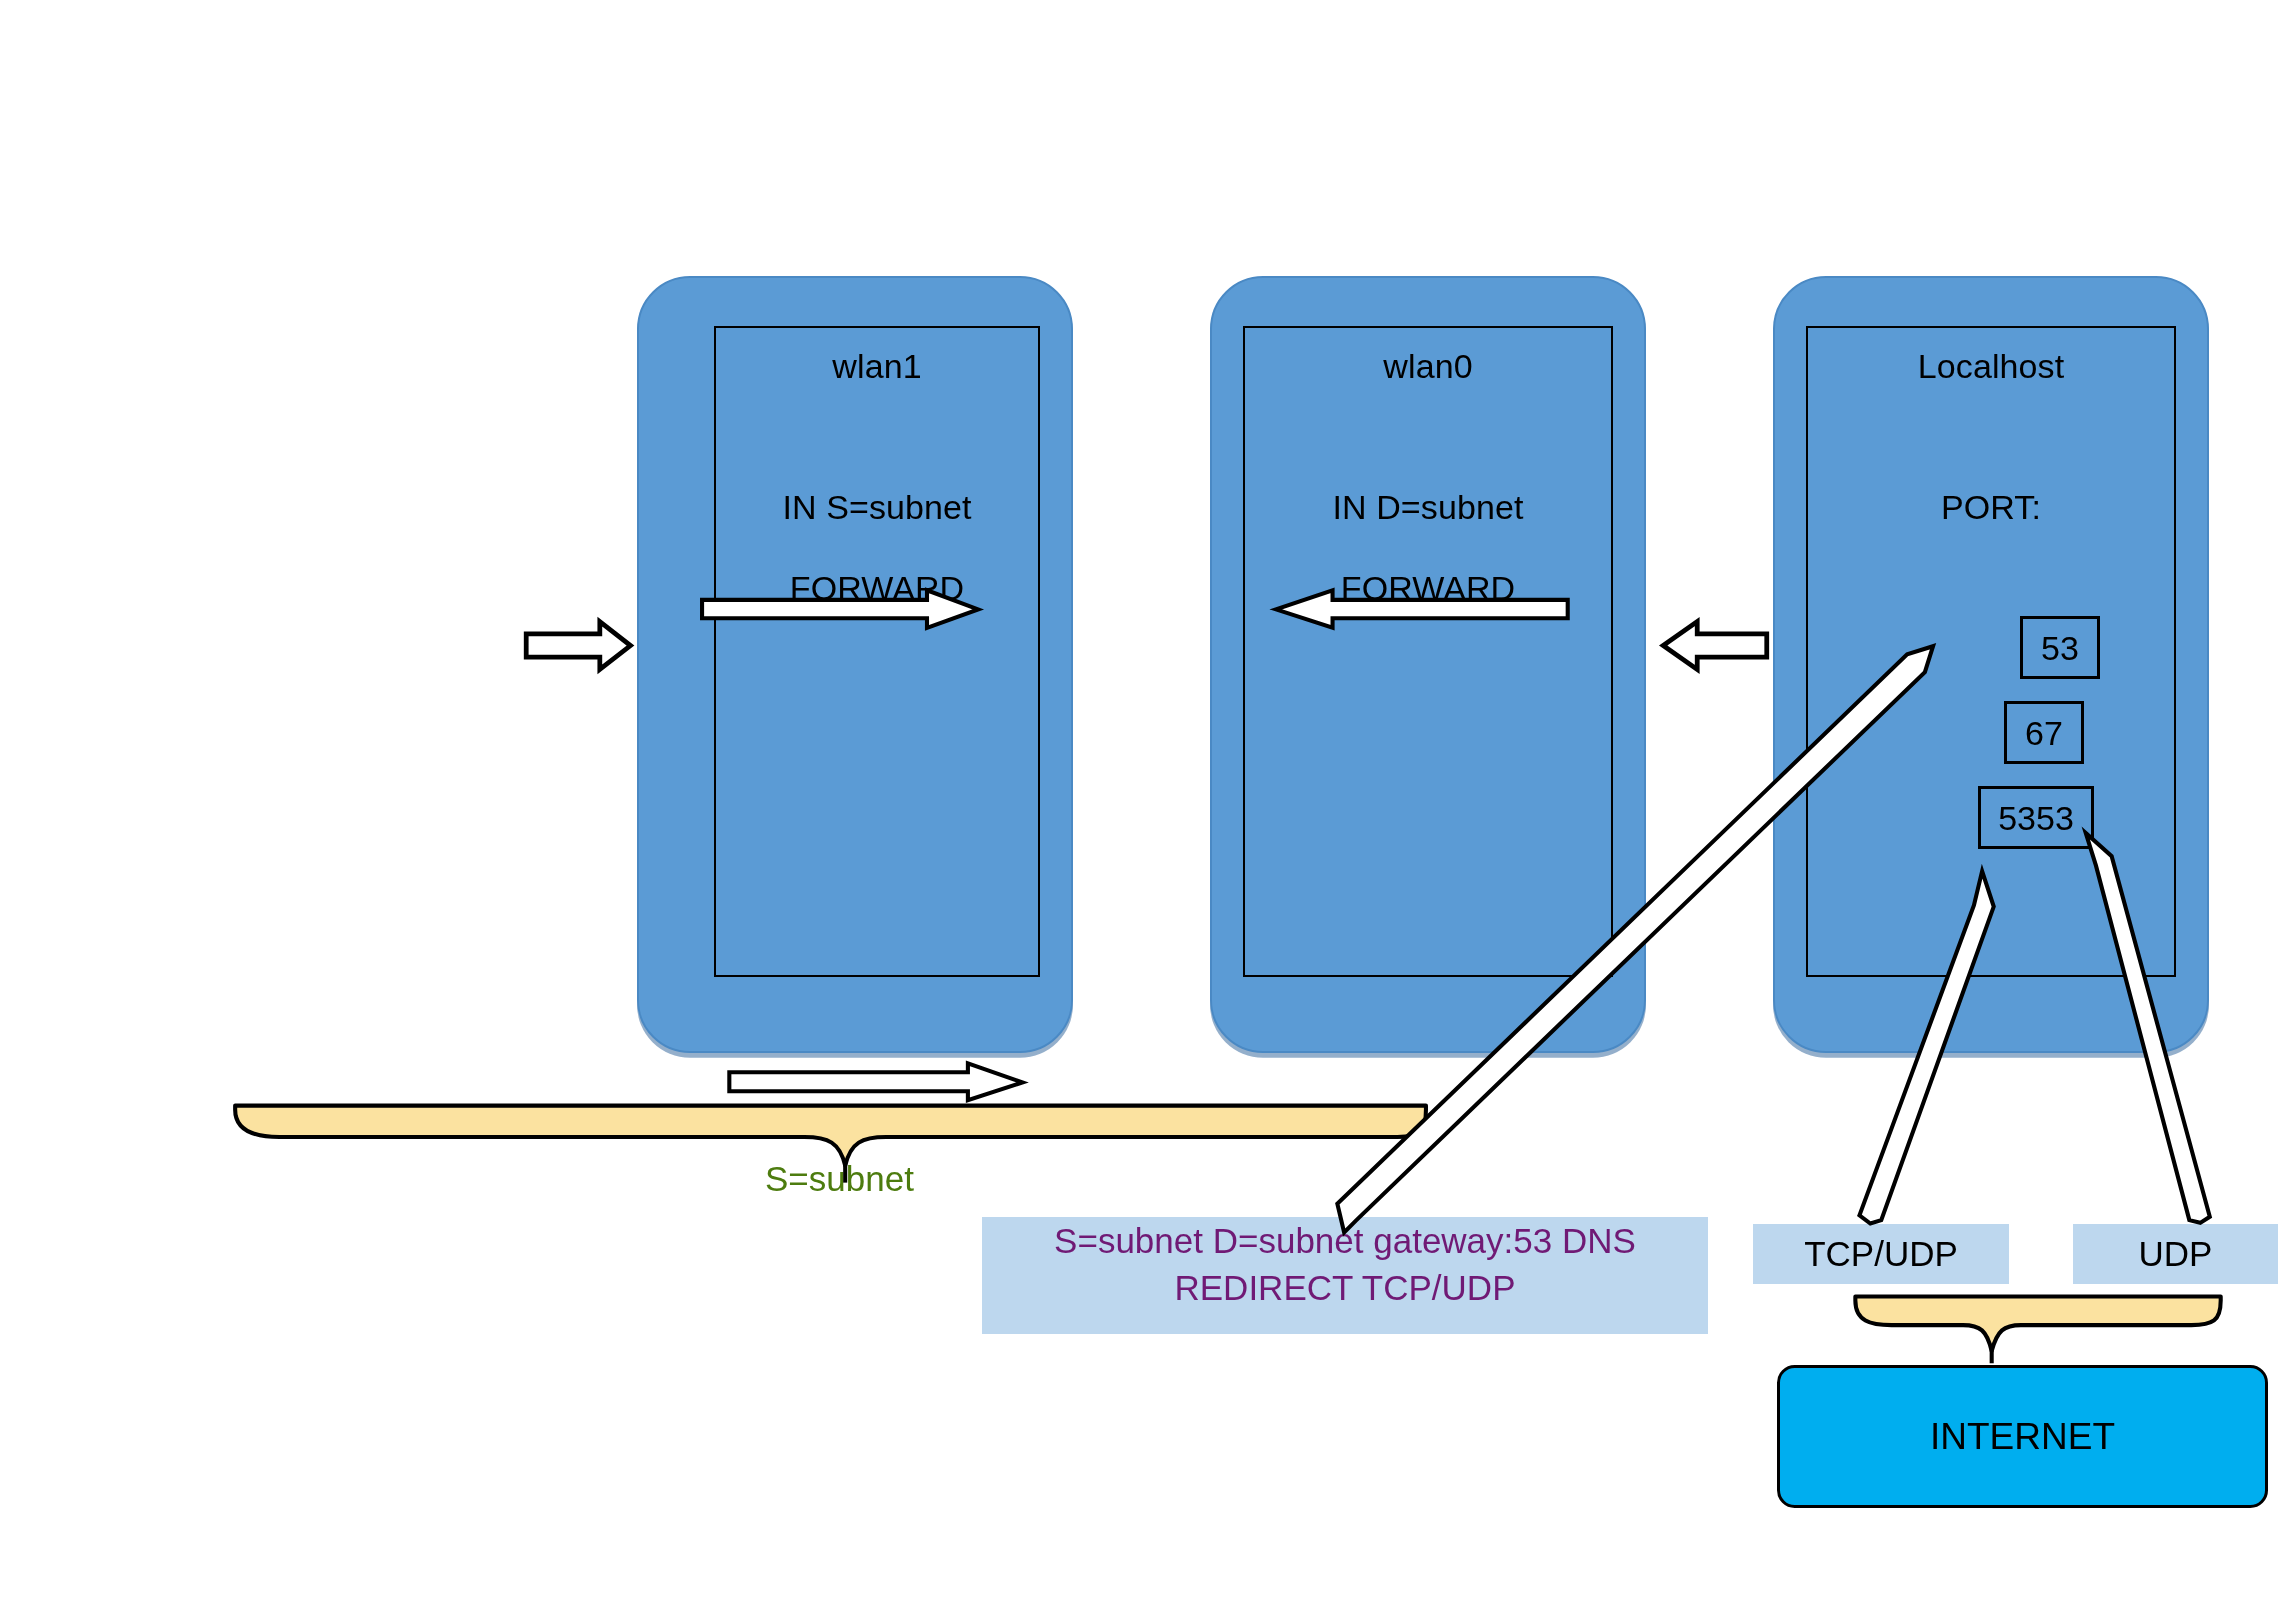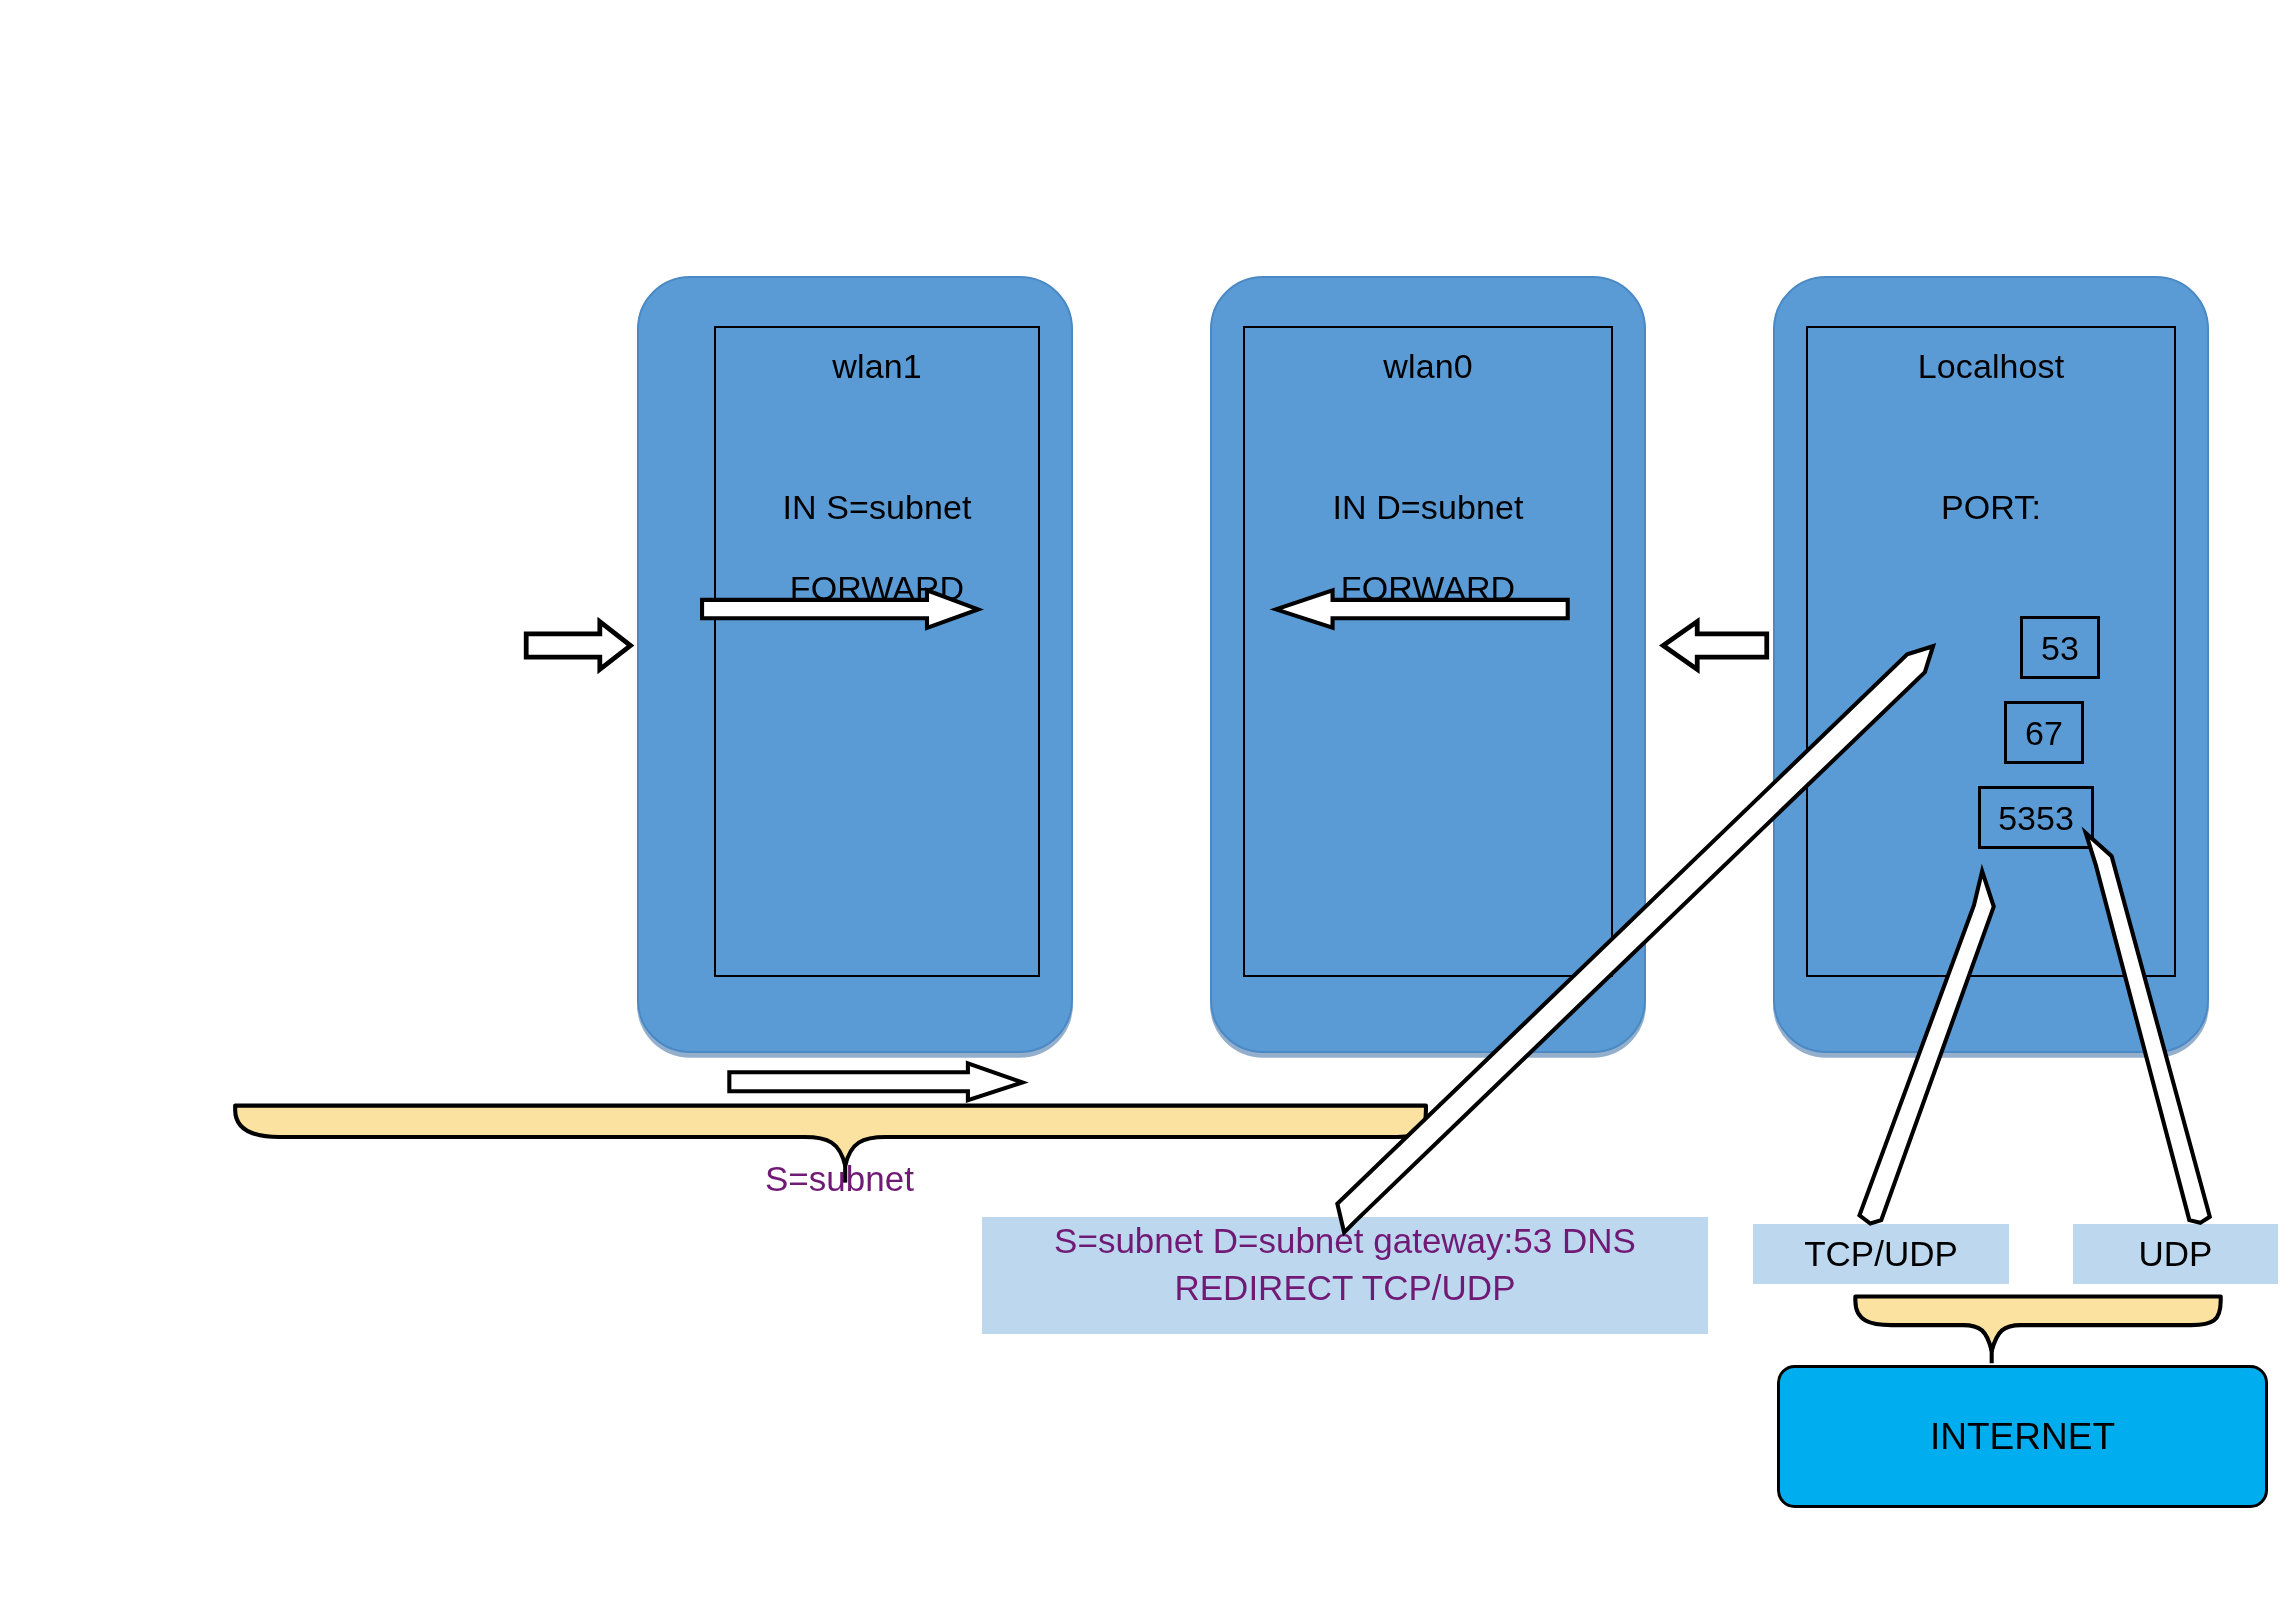--- a/index.html
+++ b/index.html
@@ -74,21 +74,21 @@
     border-radius:17.7px;
     color:#000;
     display:flex;align-items:center;justify-content:center;
     font-size:37px;
     box-sizing:border-box;
     margin-left:37px;
   }
   
   .flabel{
     position:absolute;
-    color:#701a75;
+    color:#4d7c0f;
     font-size:35px;
     white-space:nowrap;
   }
   svg.overlay{
     position:absolute;left:0;top:0;width:2295px;height:1623px;
     pointer-events:none;
   }
 </style>
 </head>
 <body>

